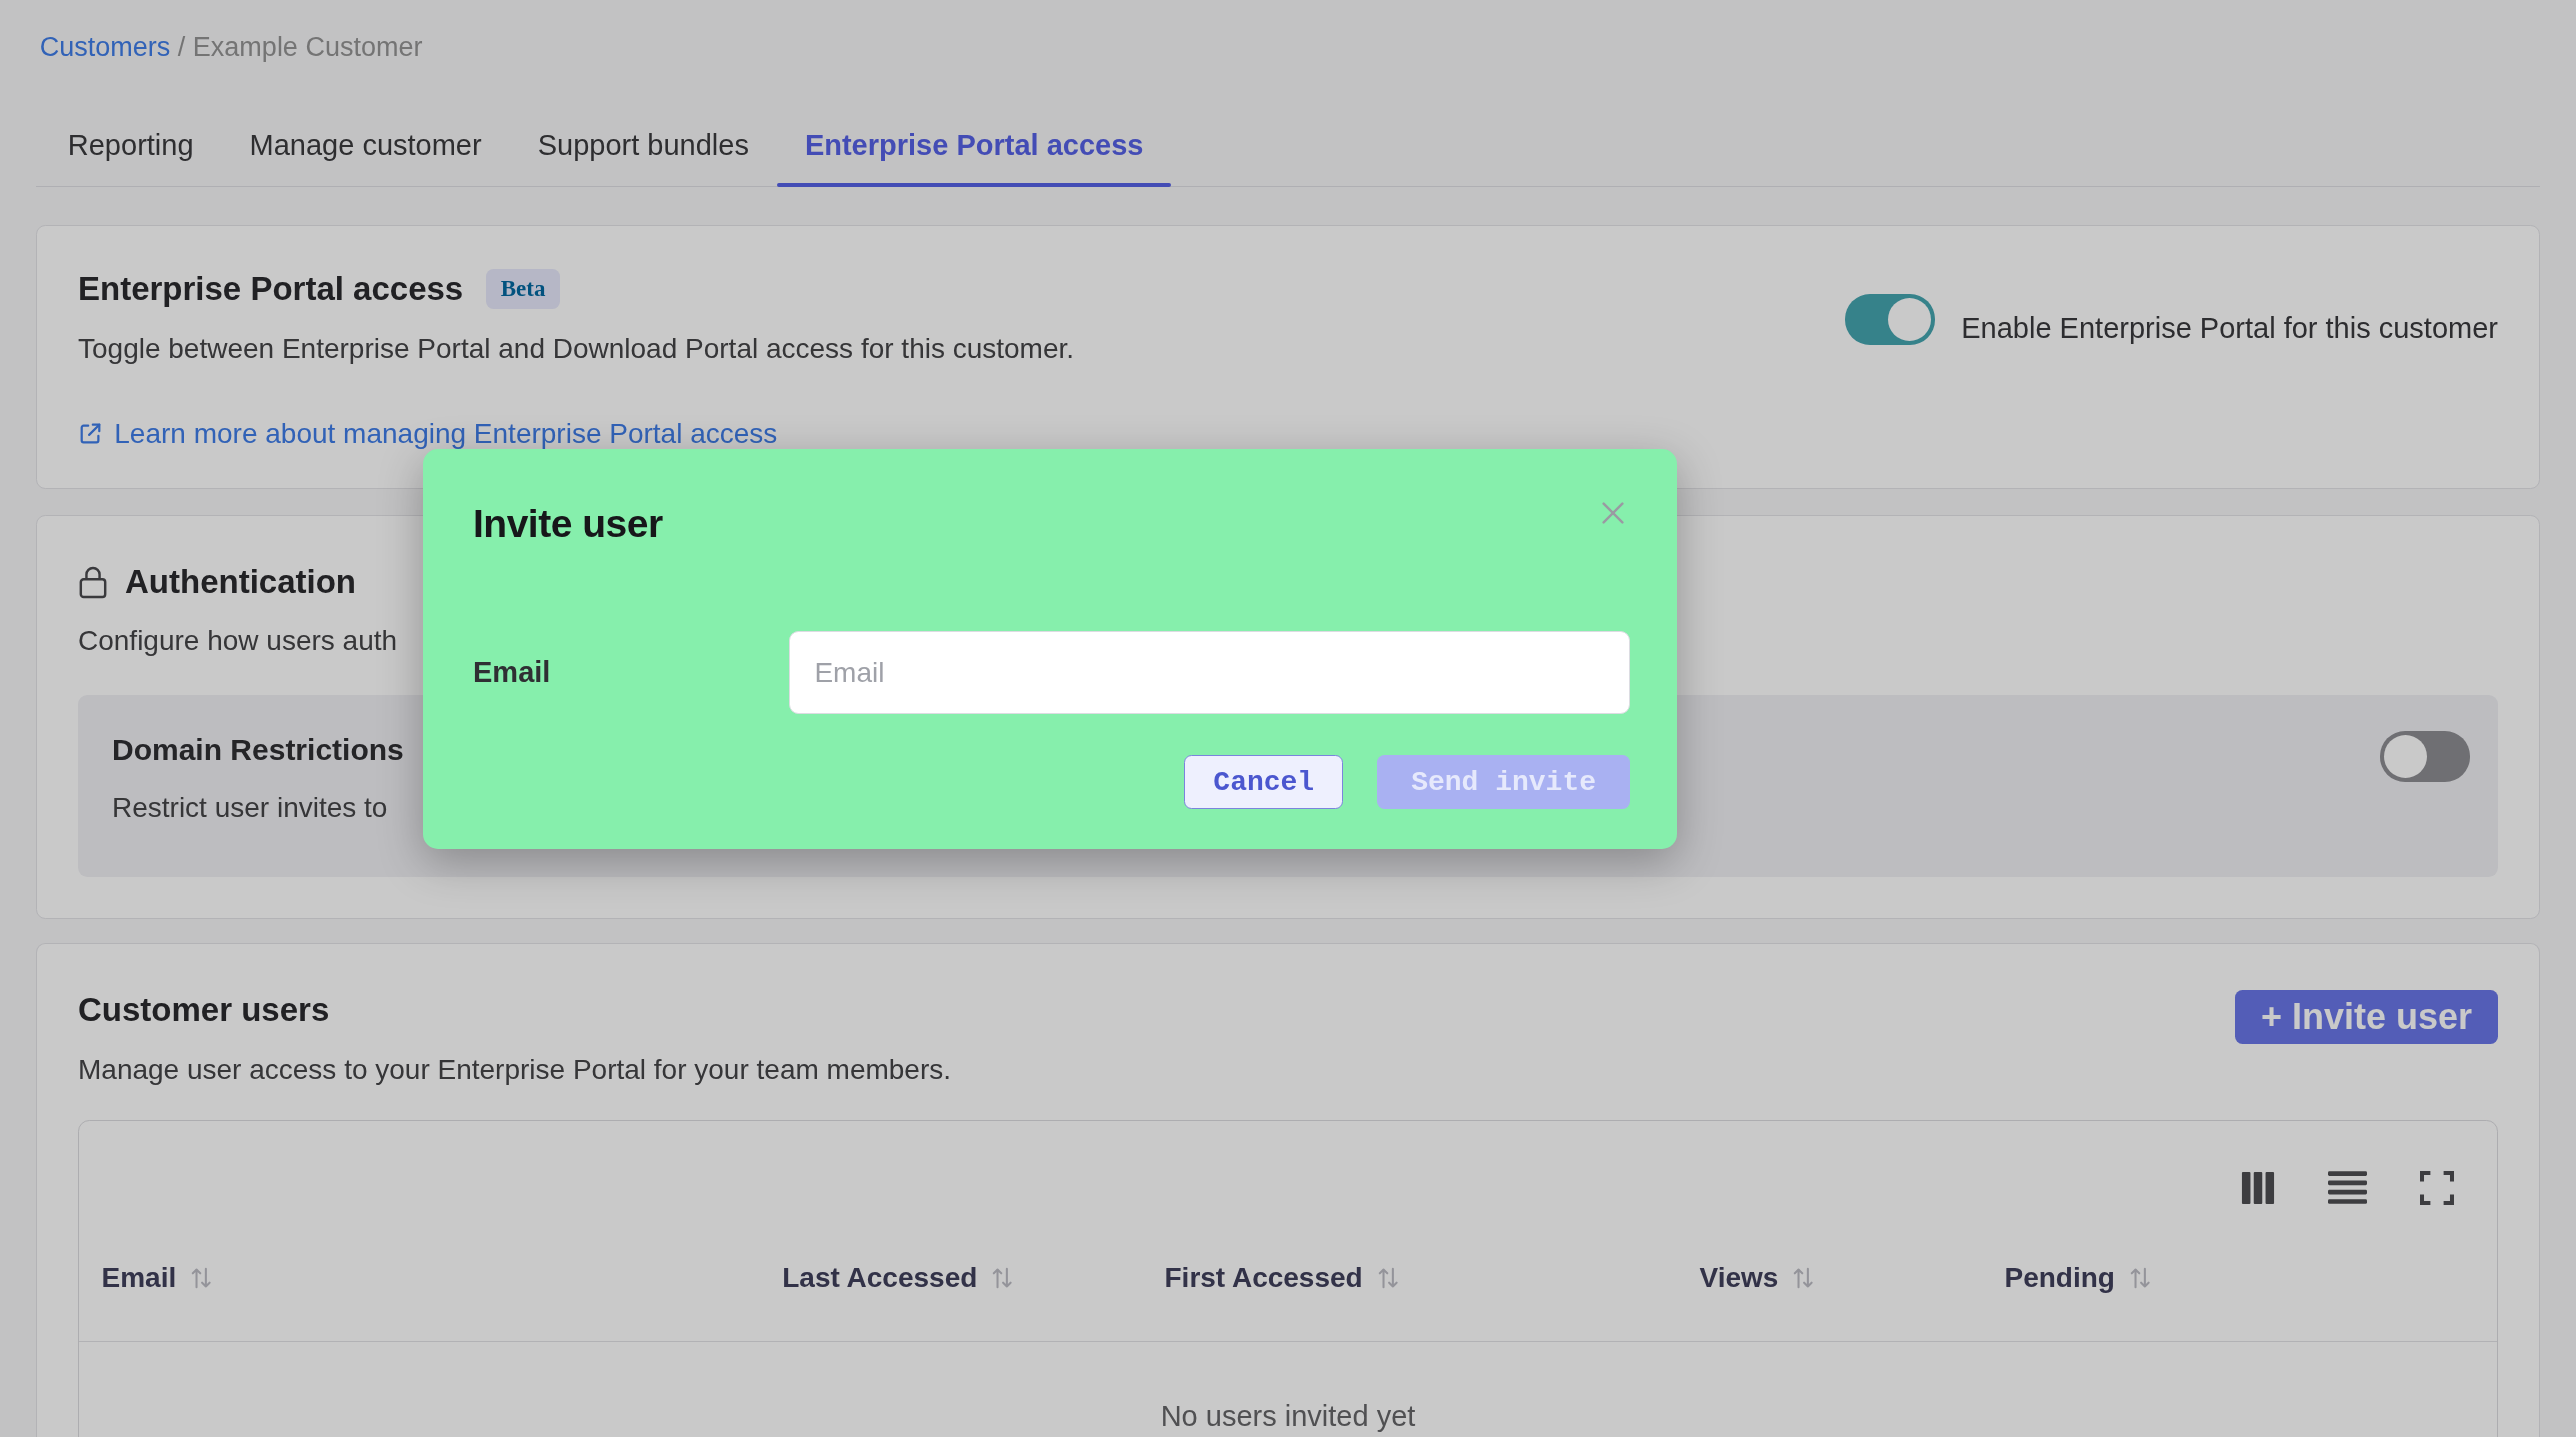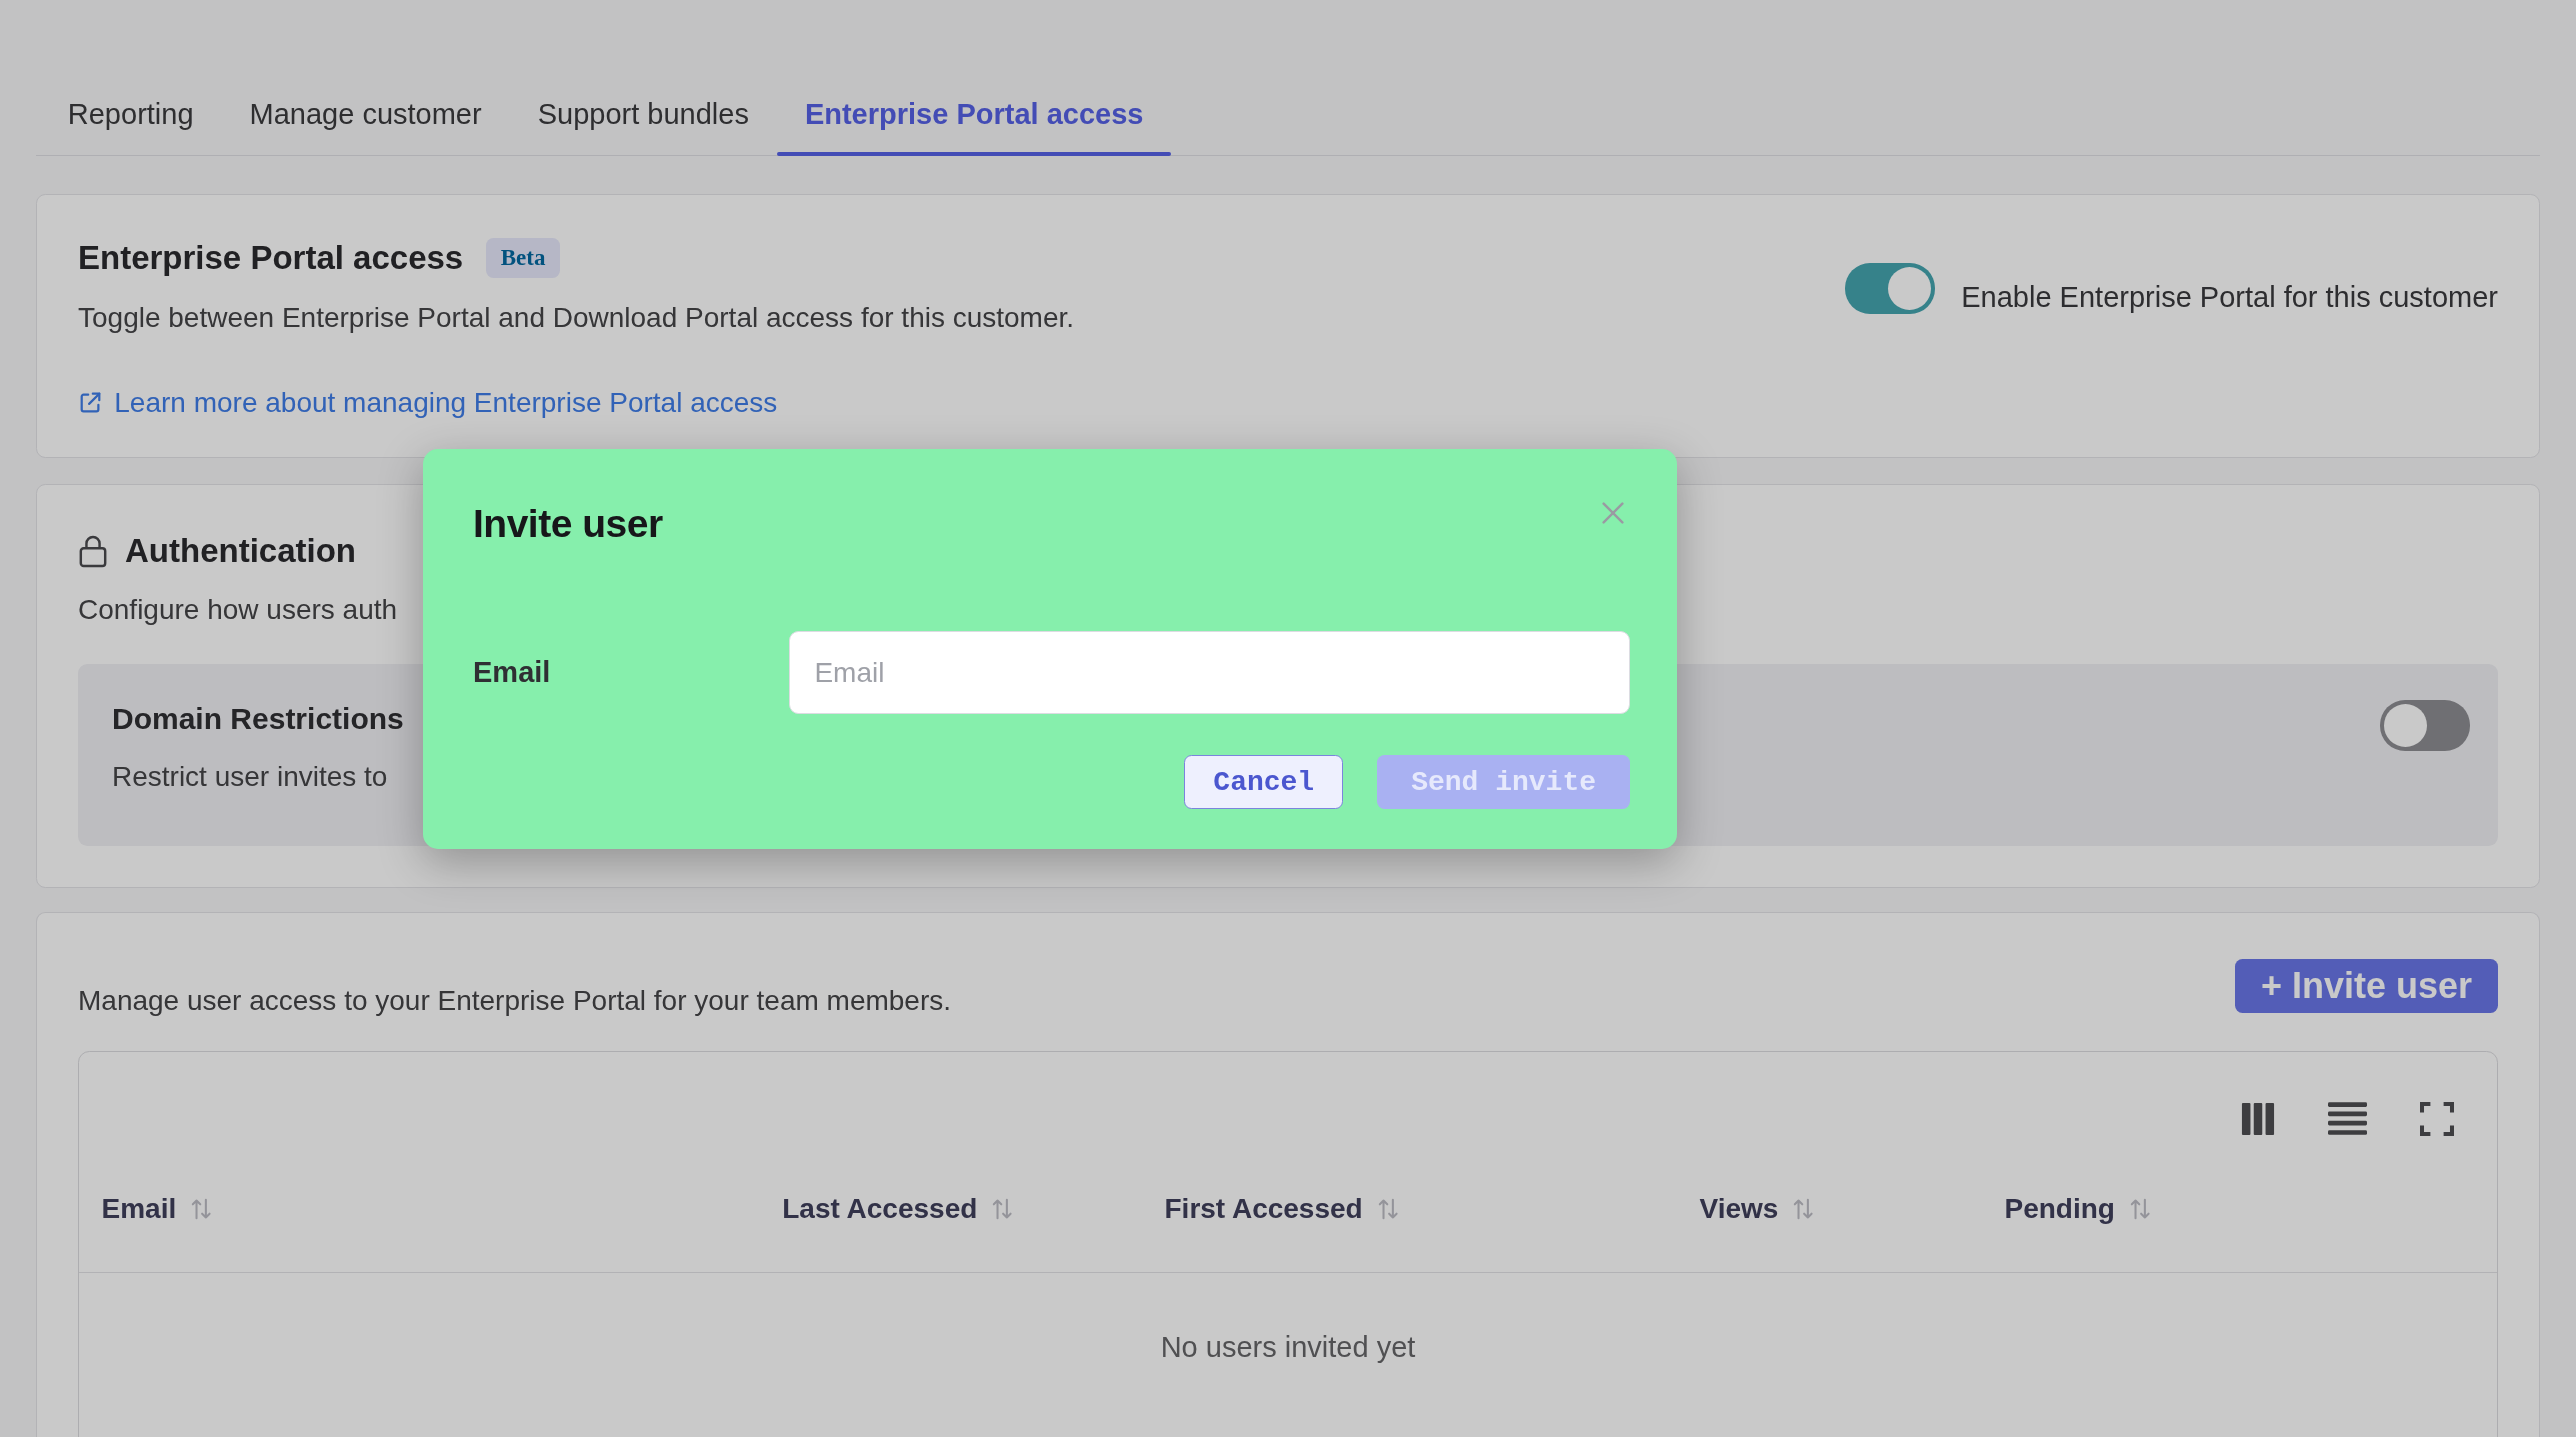--- a/index.html
+++ b/index.html
@@ -71,20 +71,23 @@
   .btn { height:54px; border-radius:7.5px; font-size:28px; font-weight:700; cursor:pointer; font-family:Liberation Mono, monospace; }
   .btn.cancel { padding:0 28px; border:1.9px solid #7b84dd; background:#eef0fe; color:#4b57cf; }
   .btn.send { padding:0 34px; border:none; background:#a9b1f2; color:#e6e9fc; }
 </style>
 </head>
 <body>
 
 <div class="screen">
   <div class="content">
 
+    <div class="breadcrumb">
+      <a>Customers</a><span> / </span><span>Example Customer</span>
+    </div>
 
     <div class="tabs">
       <div class="tab">Reporting</div>
       <div class="tab">Manage customer</div>
       <div class="tab">Support bundles</div>
       <div class="tab active">Enterprise Portal access</div>
     </div>
 
     <div class="card">
       <div class="title-row">
@@ -124,20 +127,21 @@
       <div class="inner-panel">
         <h3>Domain Restrictions</h3>
         <div class="desc">Restrict user invites to</div>
         <div class="toggle off">
             <div class="knob"></div>
           </div>
       </div>
     </div>
 
     <div class="card users">
+      <h2>Customer users</h2>
       <div class="desc">Manage user access to your Enterprise Portal for your team members.</div>
       <button class="invite-btn">+ Invite user</button>
 
       <div class="table-container">
         <div class="table-toolbar">
           <span class="tbl-icon">
             <svg width="34" height="34" viewBox="0 0 36 36" fill="#4e4e52">
               <rect x="1" y="1" width="9" height="34" rx="1"></rect>
               <rect x="13.5" y="1" width="9" height="34" rx="1"></rect>
               <rect x="26" y="1" width="9" height="34" rx="1"></rect>

